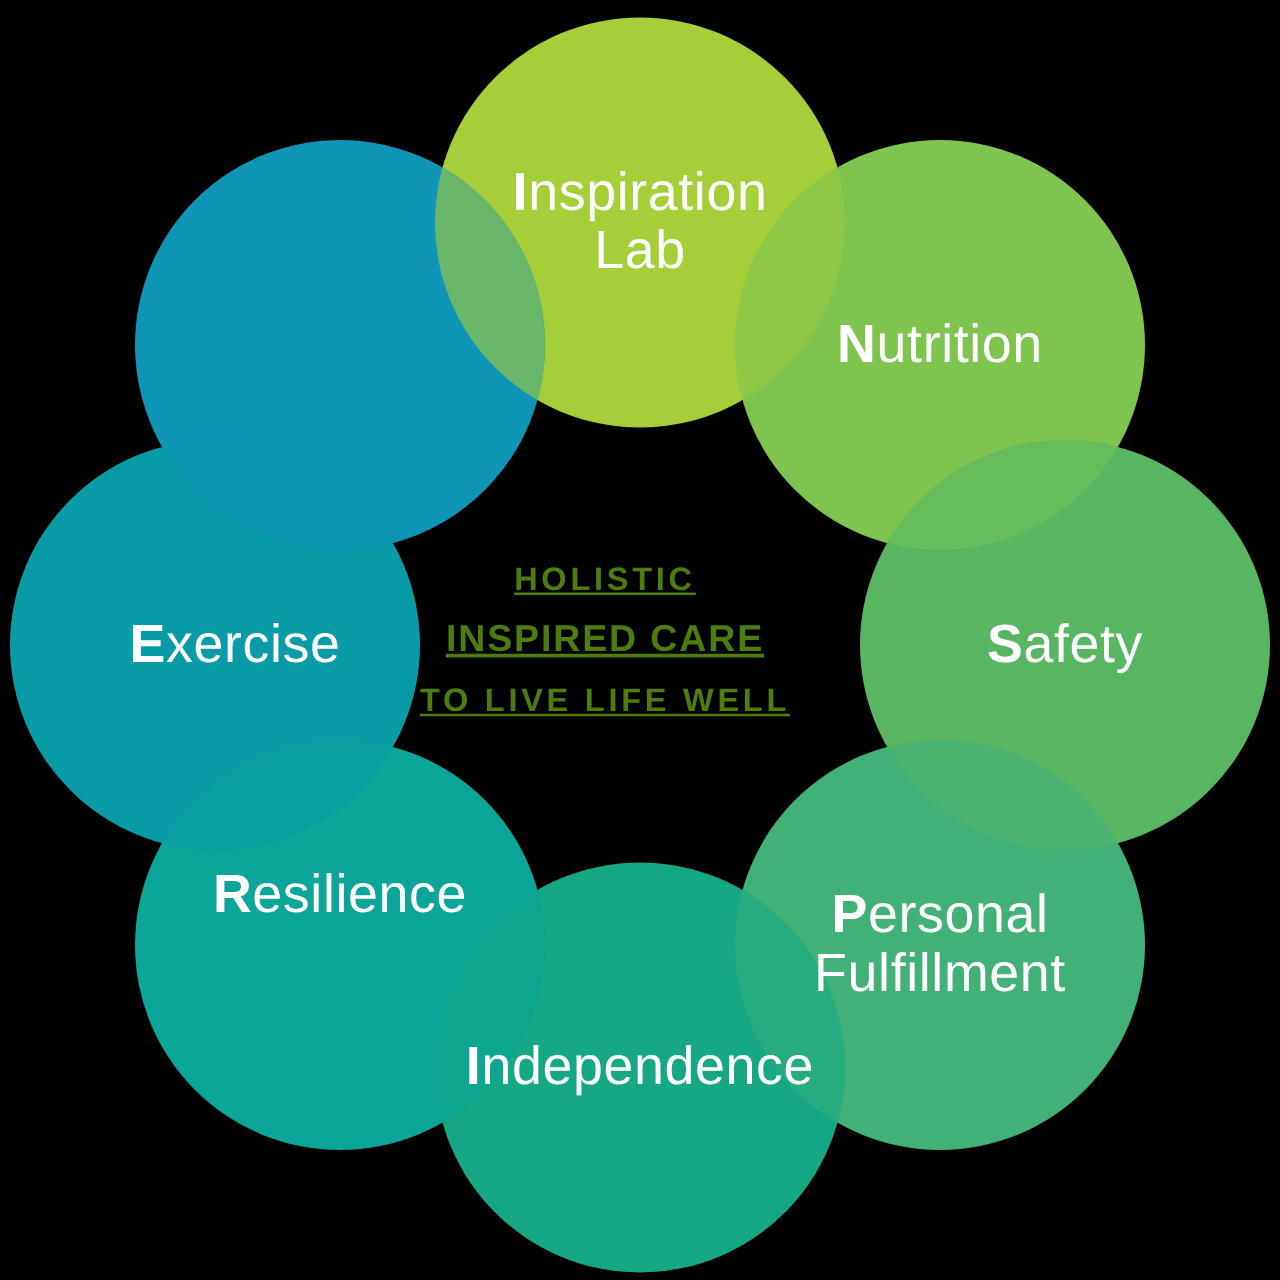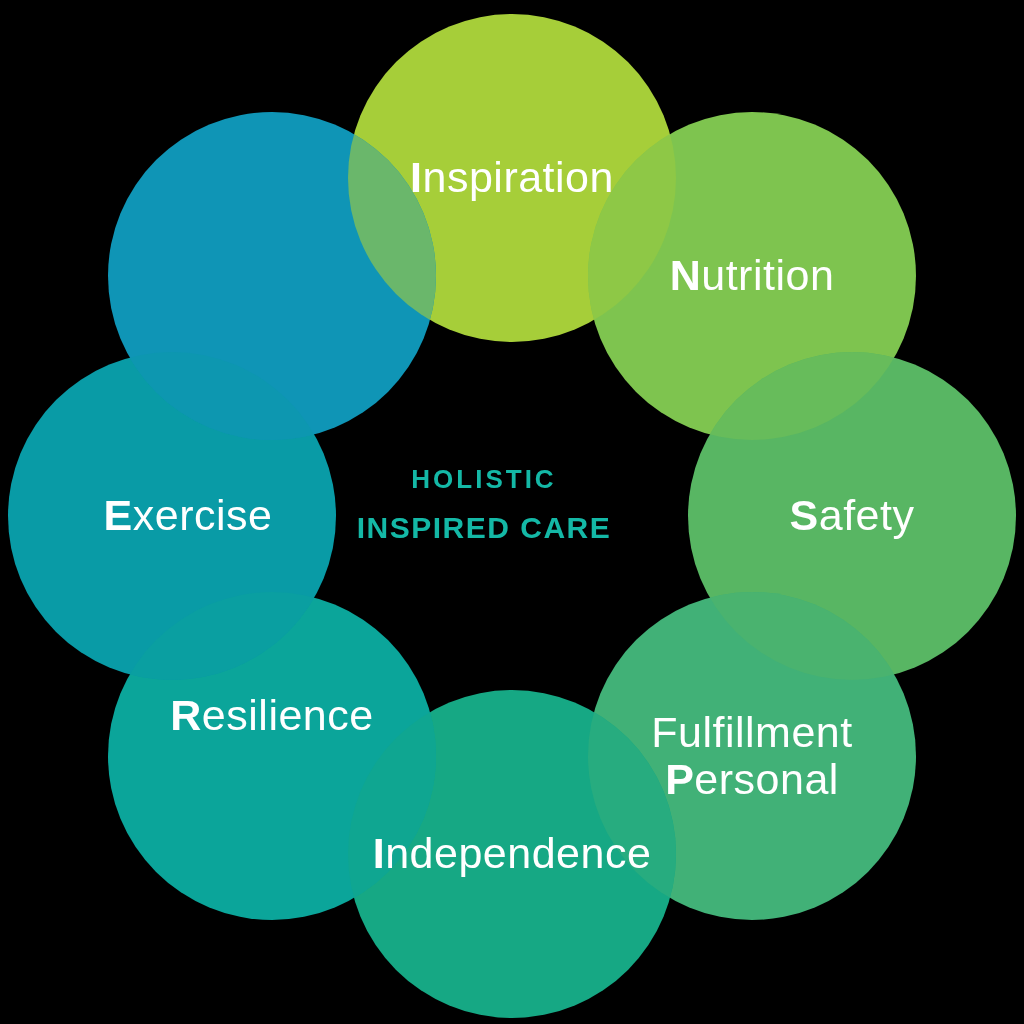--- a/index.html
+++ b/index.html
@@ -87,39 +87,41 @@
       <circle cx="172" cy="516" r="164" fill="#0a9fa1" clip-path="url(#clip6)"></circle>
       <clipPath id="clip7">
         <circle cx="172" cy="516" r="164"></circle>
       </clipPath>
       <circle cx="272" cy="276" r="164" fill="#0d97b0" clip-path="url(#clip7)"></circle>
     </svg>
 
   <div class="labels" style="color: rgb(255, 255, 255);">
       <div class="label" style="left: 512px; top: 178px;">
         <div><b>I</b>nspiration</div>
+        <div>Lab</div>
       </div>
       <div class="label" style="left: 852px; top: 516px;">
         <div><b>S</b>afety</div>
       </div>
       <div class="label" style="left: 752px; top: 276px;">
         <div><b>N</b>utrition</div>
       </div>
       <div class="label" style="left: 752px; top: 756px;">
+        <div><b>P</b>ersonal</div>
         <div>Fulfillment</div>
-        <div><b>P</b>ersonal</div>
       </div>
       <div class="label" style="left: 512px; top: 854px;">
         <div><b>I</b>ndependence</div>
       </div>
       <div class="label" style="left: 272px; top: 716px;">
         <div><b>R</b>esilience</div>
       </div>
       <div class="label" style="left: 188px; top: 516px;">
         <div><b>E</b>xercise</div>
       </div>
     </div>
 
-  <div class="center-text" style="color: #14b8a6;">
+  <div class="center-text" style="color: #4d7c0f; text-decoration: underline;">
     <div class="center-line-small">HOLISTIC</div>
     <div class="center-line-big">INSPIRED CARE</div>
+    <div class="center-line-small">TO LIVE LIFE WELL</div>
   </div>
 </div>
 
 </body></html>

